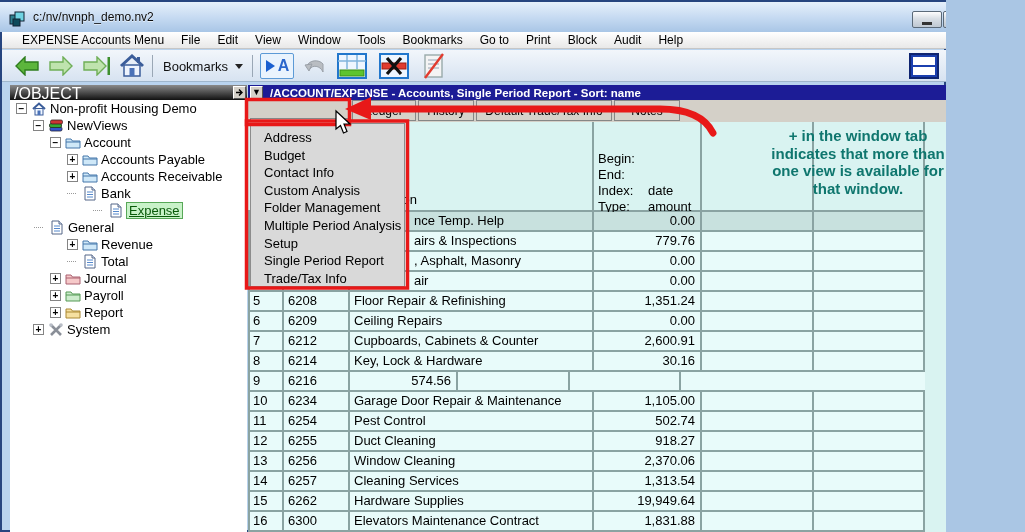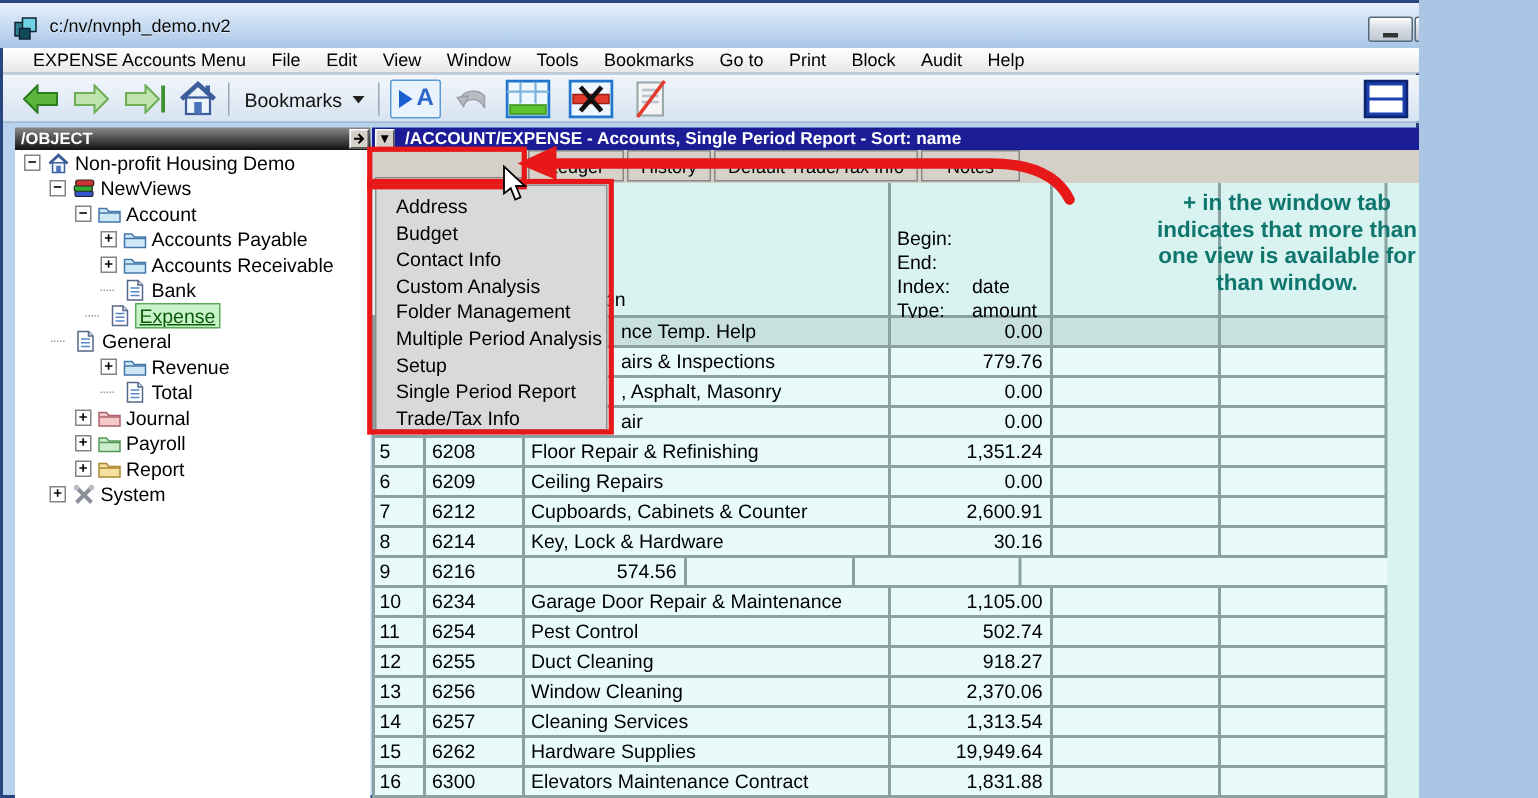--- a/index.html
+++ b/index.html
@@ -42,22 +42,22 @@
     background:linear-gradient(180deg,#f2f6fb,#d7e3f1);border-bottom:1px solid #9fb6cc;}
   .tb{position:absolute;top:3px;height:26px;display:flex;align-items:center;justify-content:center;}
   .tb-sep{position:absolute;top:5px;width:1px;height:22px;background:#9aa7b5;}
   .bookmarks-btn{font-size:13px;color:#111;display:flex;align-items:center;gap:7px;}
   .caret{width:0;height:0;border-left:4px solid transparent;border-right:4px solid transparent;border-top:5px solid #222;}
   .viewA-box{border:1px solid #5c9ad6;background:#e9f3fd;border-radius:2px;width:34px;height:26px;display:flex;align-items:center;justify-content:center;gap:2px;}
   .viewA-box .A{color:#2a66cc;font-size:16px;font-weight:bold;line-height:16px;}
 
   
   .object-header{position:absolute;left:10px;top:85px;width:237px;height:15px;
-    background:linear-gradient(180deg,#8a8a8a,#111111);color:#fff;font-size:11px;font-weight:bold;
-    display:flex;align-items:center;padding-left:4px;}
+    background:linear-gradient(180deg,#8a8a8a,#111111);color:#fff;font-size:16px;font-weight:normal;
+    display:flex;padding-left:4px;}
   .obj-arrow-btn{position:absolute;right:1px;top:1px;width:13px;height:13px;background:#d4d0c8;
     border:1px solid #fff;border-right-color:#555;border-bottom-color:#555;display:flex;align-items:center;justify-content:center;}
   .tree-panel{position:absolute;left:10px;top:100px;width:237px;height:432px;background:#fff;overflow:hidden;}
   .tree-item{height:17px;display:flex;align-items:center;font-size:13px;color:#000;white-space:nowrap;}
   .expander{width:11px;height:11px;border:1px solid #848484;background:#fff;color:#000;
     font-size:10px;line-height:9px;text-align:center;margin-right:4px;flex:none;font-weight:bold;}
   .leaf-dash{width:9px;height:1px;border-top:1px dotted #999;margin-right:6px;flex:none;}
   .tree-ico{width:16px;height:15px;margin-right:3px;flex:none;}
   .tree-label.selected{background:#c8f2c8;outline:1px solid #58a858;text-decoration:underline;color:#0a5a0a;padding:0 2px;}
 
@@ -300,21 +300,21 @@
         <span class="leaf-dash"></span>
         <svg viewBox="0 0 16 15" class="tree-ico">
           <path d="M3 1 L10 1 L13 4 L13 14 L3 14 Z" fill="#fff" stroke="#556688" stroke-width="1"></path>
           <path d="M10 1 L10 4 L13 4" fill="#dde6f4" stroke="#556688" stroke-width="1"></path>
           <line x1="5" y1="6" x2="11" y2="6" stroke="#5588cc" stroke-width="1"></line>
           <line x1="5" y1="8.5" x2="11" y2="8.5" stroke="#5588cc" stroke-width="1"></line>
           <line x1="5" y1="11" x2="11" y2="11" stroke="#5588cc" stroke-width="1"></line>
         </svg>
         <span class="tree-label">Bank</span>
       </div>
-      <div class="tree-item" style="padding-left: 47px;">
+      <div class="tree-item" style="padding-left: 47px; margin-left: 36px;">
         <span class="leaf-dash"></span>
         <svg viewBox="0 0 16 15" class="tree-ico">
           <path d="M3 1 L10 1 L13 4 L13 14 L3 14 Z" fill="#fff" stroke="#556688" stroke-width="1"></path>
           <path d="M10 1 L10 4 L13 4" fill="#dde6f4" stroke="#556688" stroke-width="1"></path>
           <line x1="5" y1="6" x2="11" y2="6" stroke="#5588cc" stroke-width="1"></line>
           <line x1="5" y1="8.5" x2="11" y2="8.5" stroke="#5588cc" stroke-width="1"></line>
           <line x1="5" y1="11" x2="11" y2="11" stroke="#5588cc" stroke-width="1"></line>
         </svg>
         <span class="tree-label selected">Expense</span>
       </div>
@@ -418,21 +418,21 @@
       <div><span class="lbl">Begin:</span></div>
       <div><span class="lbl">End:</span></div>
       <div><span class="lbl">Index:</span><span>date</span></div>
       <div><span class="lbl">Type:</span><span>amount</span></div>
       <div><span class="lbl">Tag:</span><span>financial</span></div>
     </div>
     <div class="annot-text" id="annot-text" style="color: #0f766e;">
         <div>+ in the window tab</div>
         <div>indicates that more than</div>
         <div>one view is available for</div>
-        <div>than window.</div>
+        <div>that window.</div>
       </div>
     <div class="rows" id="rows">
         <div class="trow hl">
           <div class="cell c-num"></div>
           <div class="cell c-acct"></div>
           <div class="cell c-desc partial">nce Temp. Help</div>
           <div class="cell c-amt">0.00</div>
           <div class="cell c-x1"></div>
           <div class="cell c-x2"></div>
         </div>

